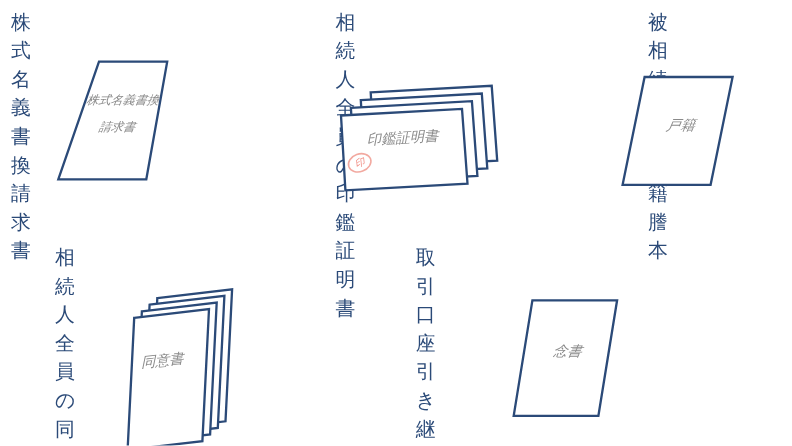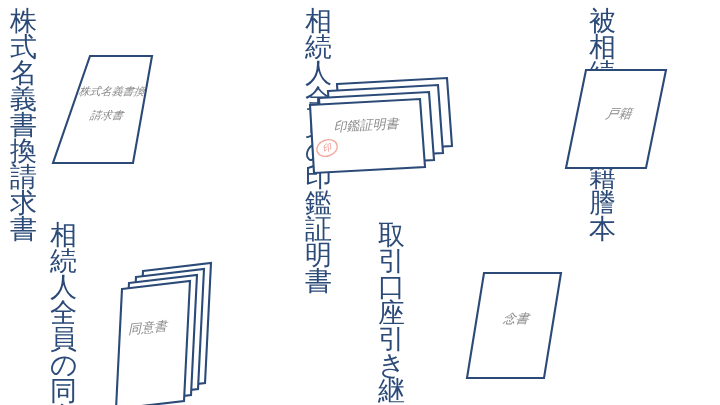--- a/index.html
+++ b/index.html
@@ -18,21 +18,21 @@
     position: relative;
     width: 720px;
     height: 405px;
   }
   .doc-group {
     position: absolute;
   }
   .doc-title {
     position: absolute;
     color: #2b4a78;
-    font-size: 27px;
+    font-size: 18px;
     line-height: 26px;
     white-space: pre-line;
     letter-spacing: 0.5px;
     font-weight: 400;
   }
   .art {
     position: absolute;
   }
   .art svg {
     display: block;

